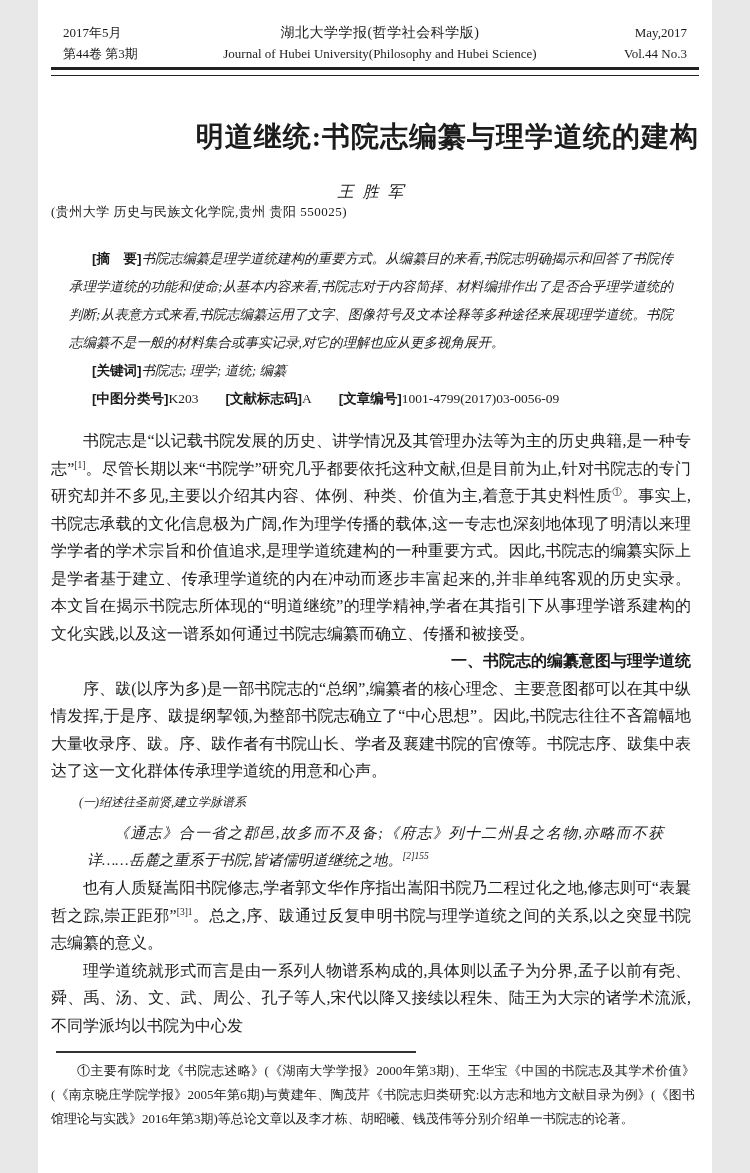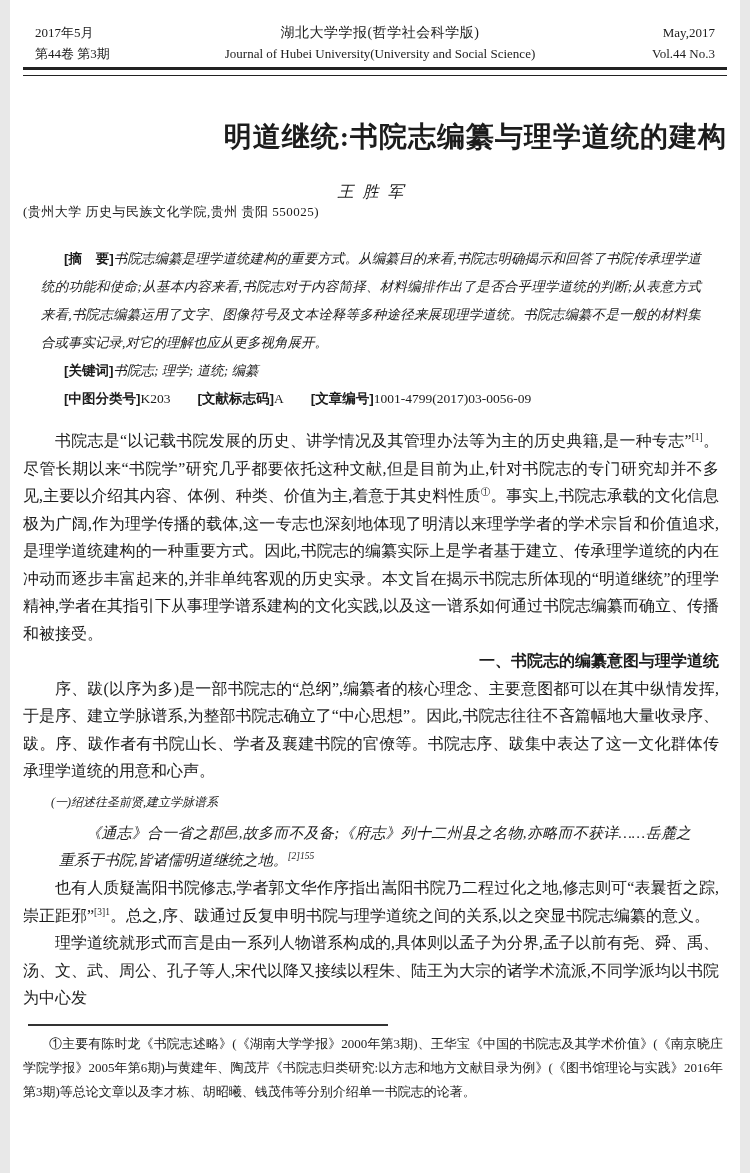--- a/index.html
+++ b/index.html
@@ -1,18 +1,18 @@
 <!DOCTYPE html>
 <html lang="zh"><head>
 <meta charset="utf-8">
 <style>
   html,body{margin:0;padding:0;background:#e8e8e8;}
   .page{
     position:relative;
-    width:730px;height:1173px;
+    width:674px;height:1173px;
     margin:0 auto;
     background:#ffffff;
     color:#1c1c1c;
     font-family:"Liberation Serif", serif;
     box-sizing:border-box;
     padding:22px 13px 0 13px;
     overflow:hidden;
   }
   
   .jheader{display:flex;justify-content:space-between;align-items:flex-start;padding:0 12px 0 12px;}
@@ -50,21 +50,21 @@
 
 <div class="page">
 
   <div class="jheader">
     <div class="jh-col jh-left">
       <div>2017年5月</div>
       <div>第44卷 第3期</div>
     </div>
     <div class="jh-col jh-center">
       <div class="jh-cn">湖北大学学报(哲学社会科学版)</div>
-      <div class="jh-en">Journal of Hubei University(University and Social Science)</div>
+      <div class="jh-en">Journal of Hubei University(Philosophy and Hubei Science)</div>
     </div>
     <div class="jh-col jh-right">
       <div>May,2017</div>
       <div>Vol.44 No.3</div>
     </div>
   </div>
   <div class="header-rule"></div>
 
   <h1 class="title">明道继统:书院志编纂与理学道统的建构</h1>
   <div class="author">王胜军</div>
@@ -72,21 +72,21 @@
 
   <section class="abstract">
     <p class="abs-text"><span class="abs-label">[摘　要]</span><span>书院志编纂是理学道统建构的重要方式。从编纂目的来看,书院志明确揭示和回答了书院传承理学道统的功能和使命;从基本内容来看,书院志对于内容简择、材料编排作出了是否合乎理学道统的判断;从表意方式来看,书院志编纂运用了文字、图像符号及文本诠释等多种途径来展现理学道统。书院志编纂不是一般的材料集合或事实记录,对它的理解也应从更多视角展开。</span></p>
     <p class="abs-row"><span class="abs-label">[关键词]</span><span>书院志; 理学; 道统; 编纂</span></p>
     <p class="abs-row"><span class="abs-label">[中图分类号]</span><span class="val">K203</span><span class="abs-gap"></span><span class="abs-label">[文献标志码]</span><span class="val">A</span><span class="abs-gap"></span><span class="abs-label">[文章编号]</span><span class="val">1001-4799(2017)03-0056-09</span></p>
   </section>
 
   <main class="body-text">
     <p><span>书院志是“以记载书院发展的历史、讲学情况及其管理办法等为主的历史典籍,是一种专志”</span><sup>[1]</sup><span>。尽管长期以来“书院学”研究几乎都要依托这种文献,但是目前为止,针对书院志的专门研究却并不多见,主要以介绍其内容、体例、种类、价值为主,着意于其史料性质</span><sup>①</sup><span>。事实上,书院志承载的文化信息极为广阔,作为理学传播的载体,这一专志也深刻地体现了明清以来理学学者的学术宗旨和价值追求,是理学道统建构的一种重要方式。因此,书院志的编纂实际上是学者基于建立、传承理学道统的内在冲动而逐步丰富起来的,并非单纯客观的历史实录。本文旨在揭示书院志所体现的“明道继统”的理学精神,学者在其指引下从事理学谱系建构的文化实践,以及这一谱系如何通过书院志编纂而确立、传播和被接受。</span></p>
     <h2 class="sec-heading">一、书院志的编纂意图与理学道统</h2>
-    <p>序、跋(以序为多)是一部书院志的“总纲”,编纂者的核心理念、主要意图都可以在其中纵情发挥,于是序、建立学脉谱系,为整部书院志确立了“中心思想”。因此,书院志往往不吝篇幅地大量收录序、跋。序、跋作者有书院山长、学者及襄建书院的官僚等。书院志序、跋集中表达了这一文化群体传承理学道统的用意和心声。</p>
+    <p>序、跋(以序为多)是一部书院志的“总纲”,编纂者的核心理念、主要意图都可以在其中纵情发挥,于是序、跋提纲挈领,为整部书院志确立了“中心思想”。因此,书院志往往不吝篇幅地大量收录序、跋。序、跋作者有书院山长、学者及襄建书院的官僚等。书院志序、跋集中表达了这一文化群体传承理学道统的用意和心声。</p>
     <h3 class="sub-heading">(一)绍述往圣前贤,建立学脉谱系</h3>
     <blockquote class="quote"><span>《通志》合一省之郡邑,故多而不及备;《府志》列十二州县之名物,亦略而不获详……岳麓之重系于书院,皆诸儒明道继统之地。</span><sup>[2]155</sup></blockquote>
     <p><span>也有人质疑嵩阳书院修志,学者郭文华作序指出嵩阳书院乃二程过化之地,修志则可“表曩哲之踪,崇正距邪”</span><sup>[3]1</sup><span>。总之,序、跋通过反复申明书院与理学道统之间的关系,以之突显书院志编纂的意义。</span></p>
     <p>理学道统就形式而言是由一系列人物谱系构成的,具体则以孟子为分界,孟子以前有尧、舜、禹、汤、文、武、周公、孔子等人,宋代以降又接续以程朱、陆王为大宗的诸学术流派,不同学派均以书院为中心发</p>
   </main>
 
   <div class="fn-rule"></div>
   <p class="footnote">①主要有陈时龙《书院志述略》(《湖南大学学报》2000年第3期)、王华宝《中国的书院志及其学术价值》(《南京晓庄学院学报》2005年第6期)与黄建年、陶茂芹《书院志归类研究:以方志和地方文献目录为例》(《图书馆理论与实践》2016年第3期)等总论文章以及李才栋、胡昭曦、钱茂伟等分别介绍单一书院志的论著。</p>
 
 </div>

